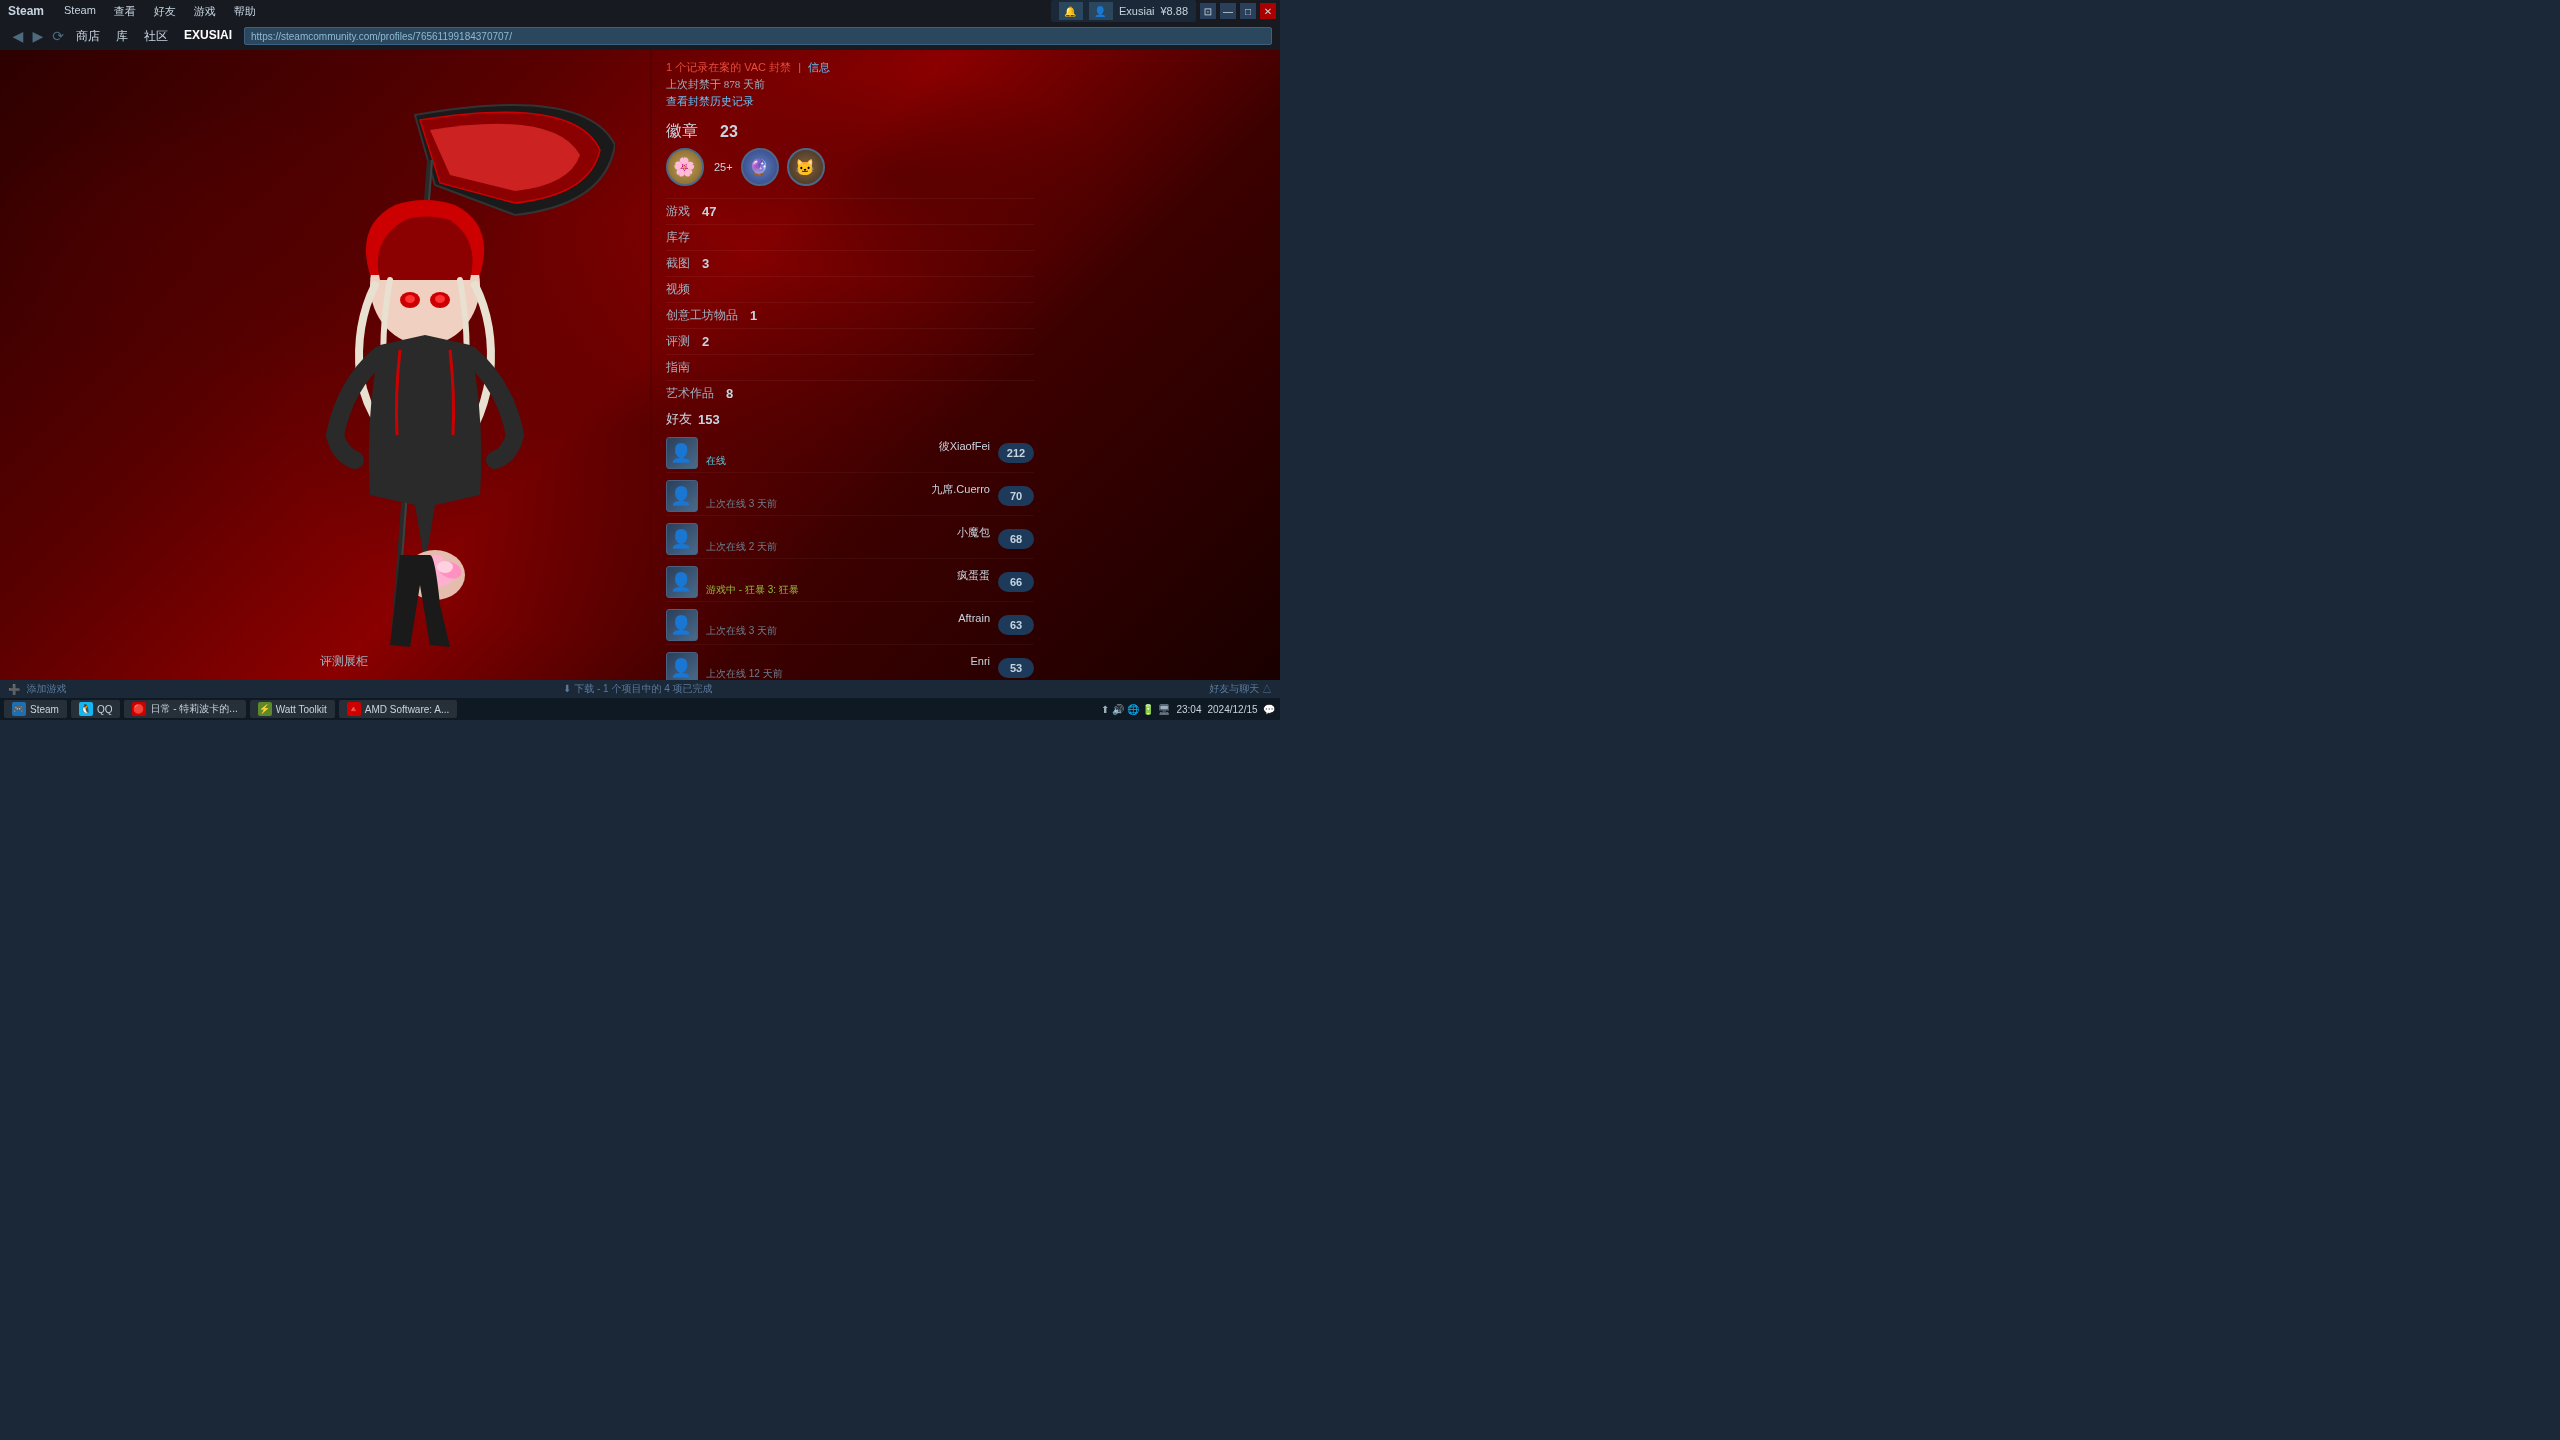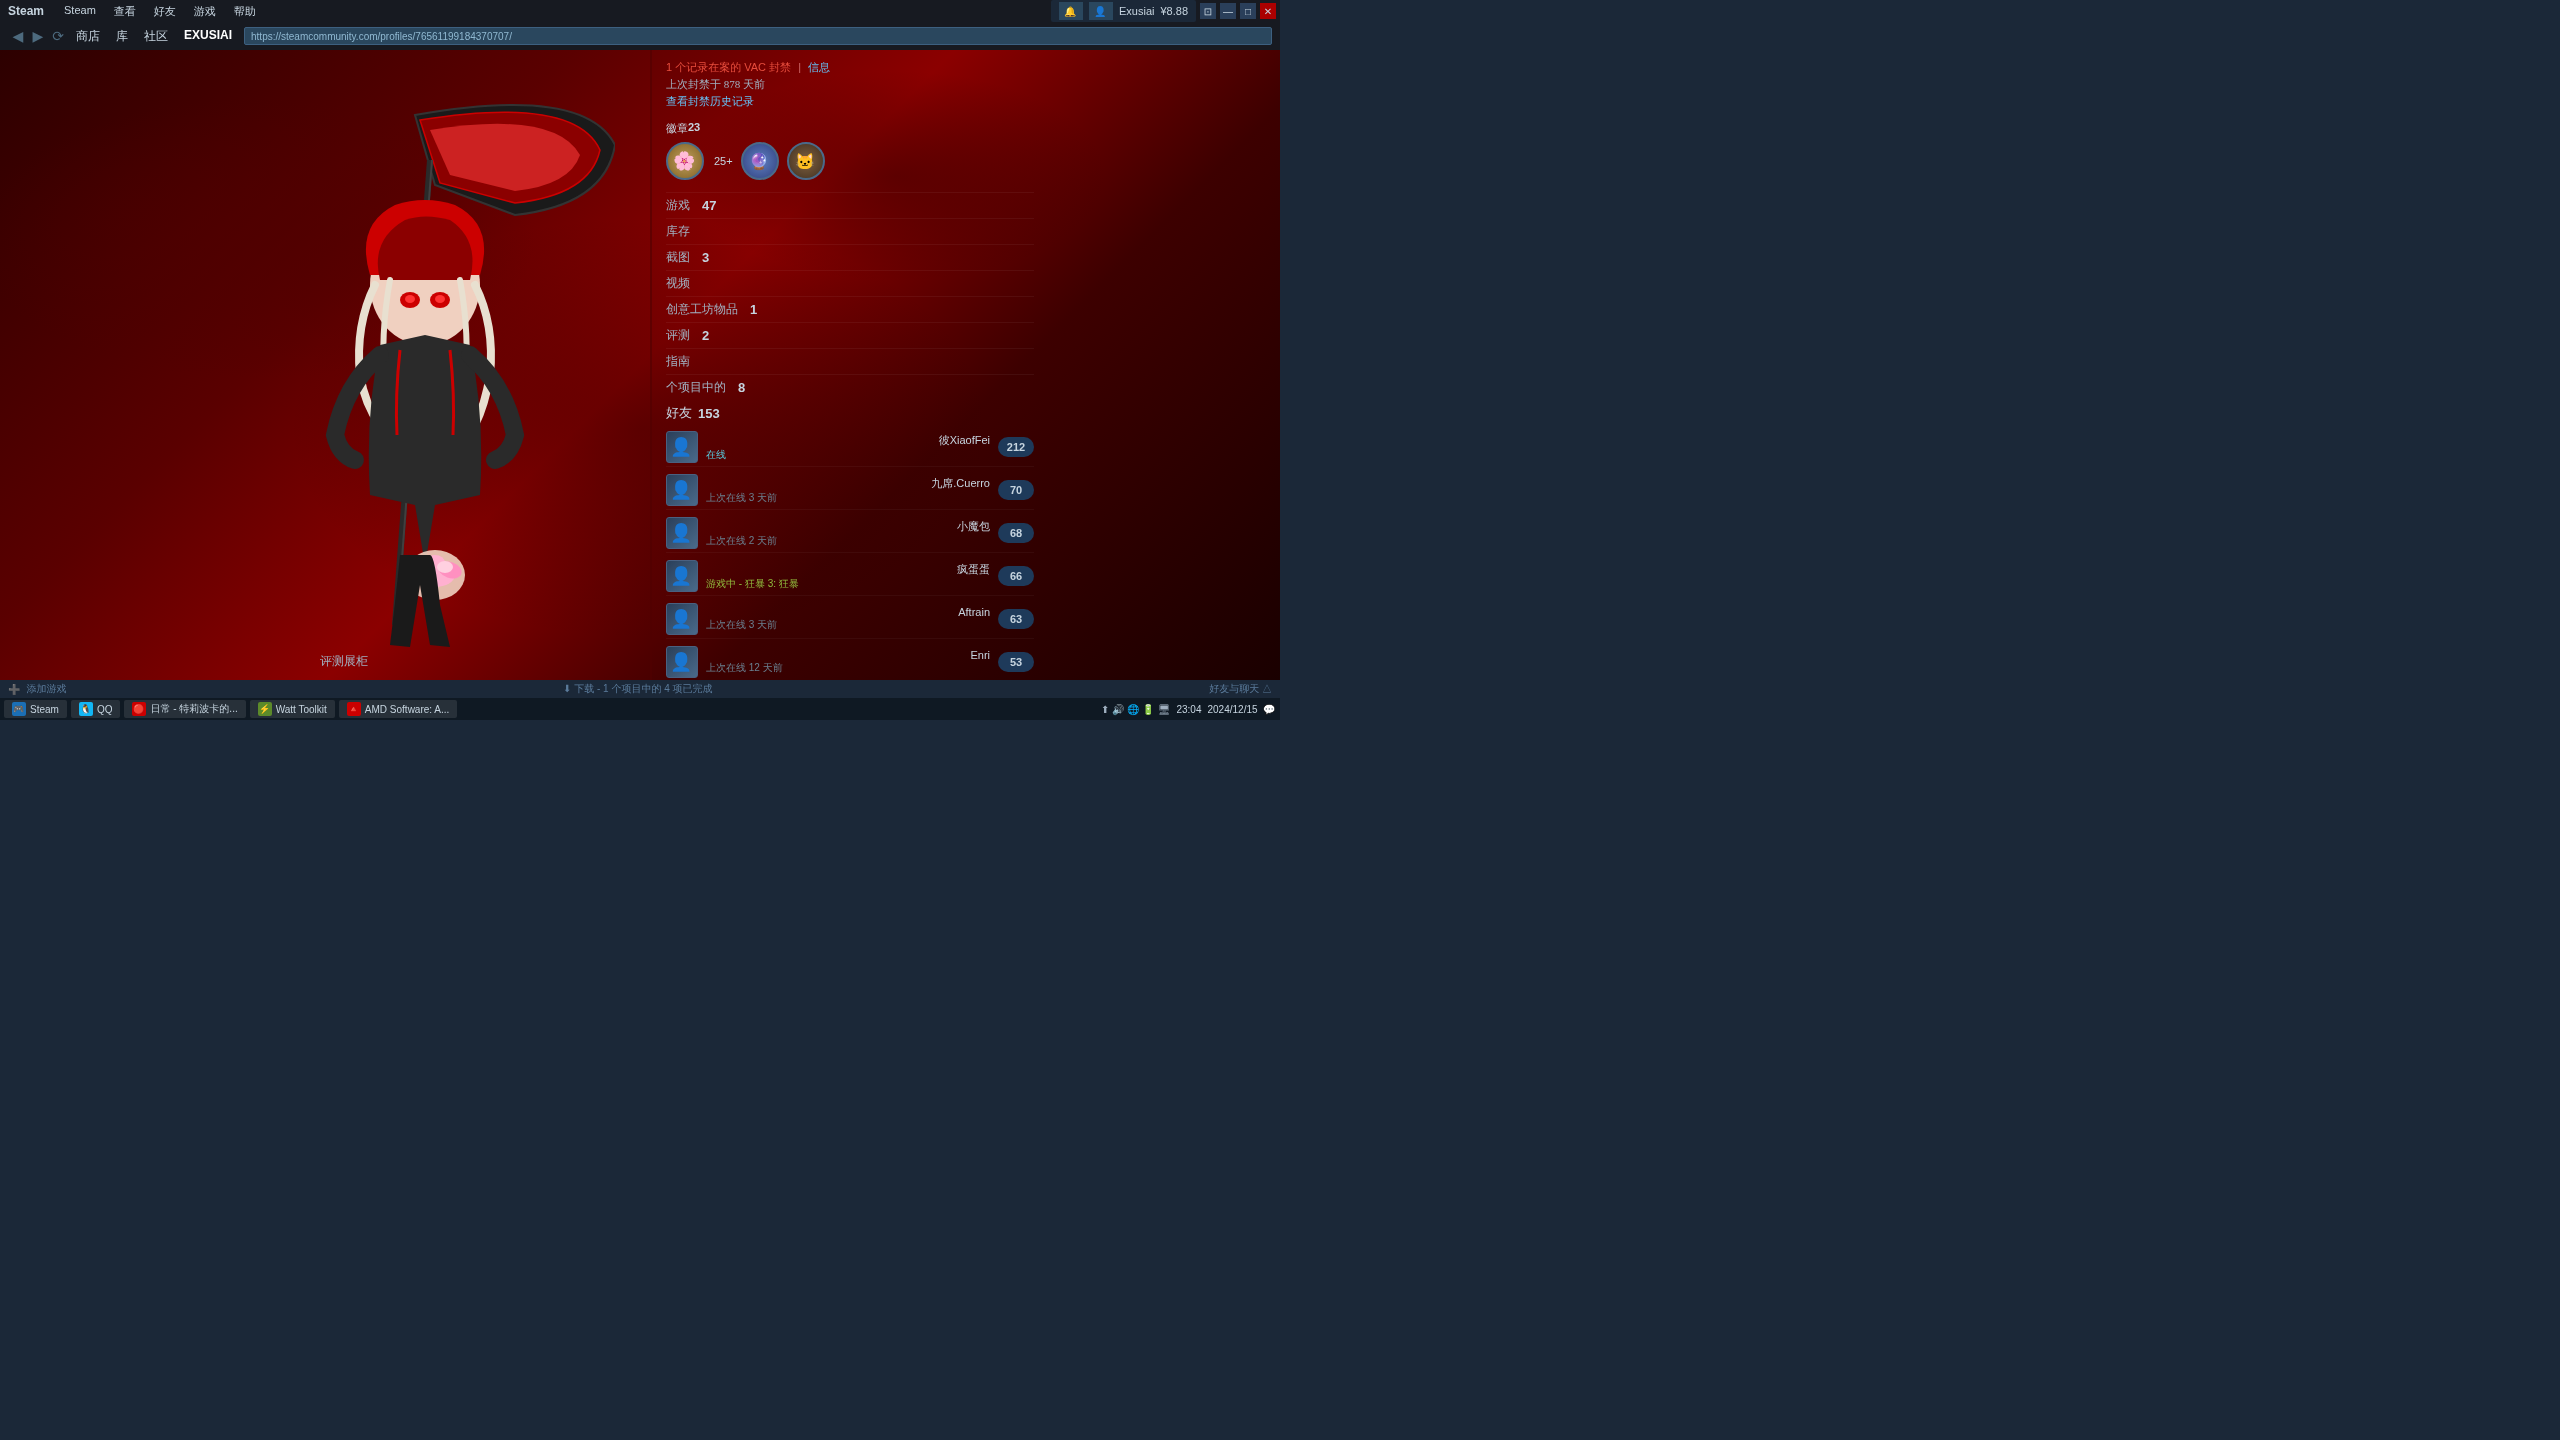--- a/index.html
+++ b/index.html
@@ -154,23 +154,23 @@
       font-size: 11px;
       margin-bottom: 2px;
     }
     .last-ban { color: #a0b0c0; font-size: 11px; margin-bottom: 2px; font-family: Liberation Serif, serif; }
     .ban-history { color: #66c0f4; font-size: 11px; margin-bottom: 12px; cursor: pointer; }
 
     
     .badges-section { margin-bottom: 12px; }
     .badges-title {
       color: #c6d4df;
-      font-size: 11px;
+      font-size: 16px;
       margin-bottom: 6px;
-      display: flex; gap: 0;
+      display: flex; align-items: center; gap: 22px;
     }
     .badges-title .count { color: #c6d4df; }
     .badges-row {
       display: flex;
       align-items: center;
       gap: 8px;
     }
     .badge-icon {
       width: 38px; height: 38px;
       border-radius: 50%;
@@ -471,21 +471,21 @@
         <span class="stat-value">1</span>
       </div>
       <div class="stat-row">
         <span class="stat-label">评测</span>
         <span class="stat-value">2</span>
       </div>
       <div class="stat-row">
         <span class="stat-label">指南</span>
       </div>
       <div class="stat-row">
-        <span class="stat-label">个项目中的</span>
+        <span class="stat-label">艺术作品</span>
         <span class="stat-value">8</span>
       </div>
     </div>
 
     <div class="friends-section">
       <div class="friends-title">
         <span>好友</span>
         <span style="font-weight:bold; color:#c6d4df;">153</span>
       </div>
 

